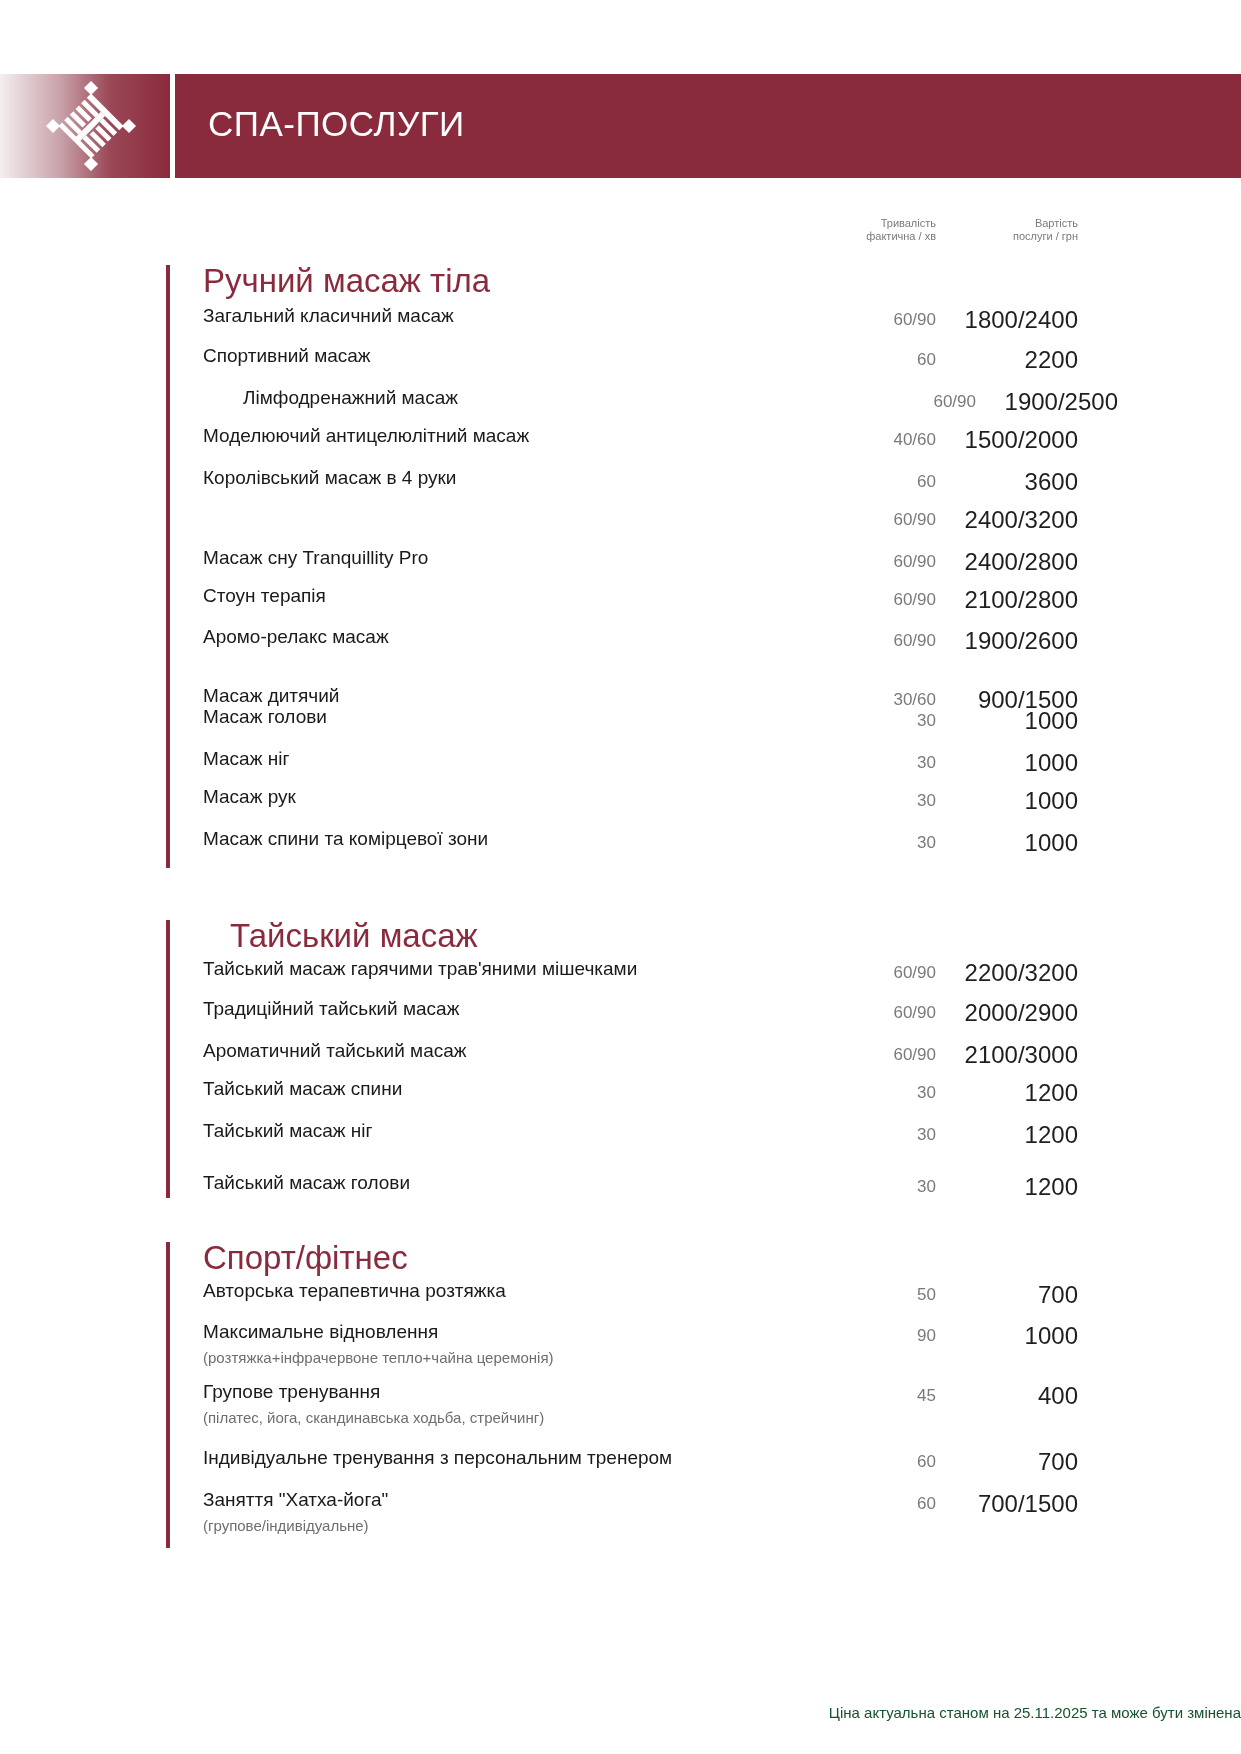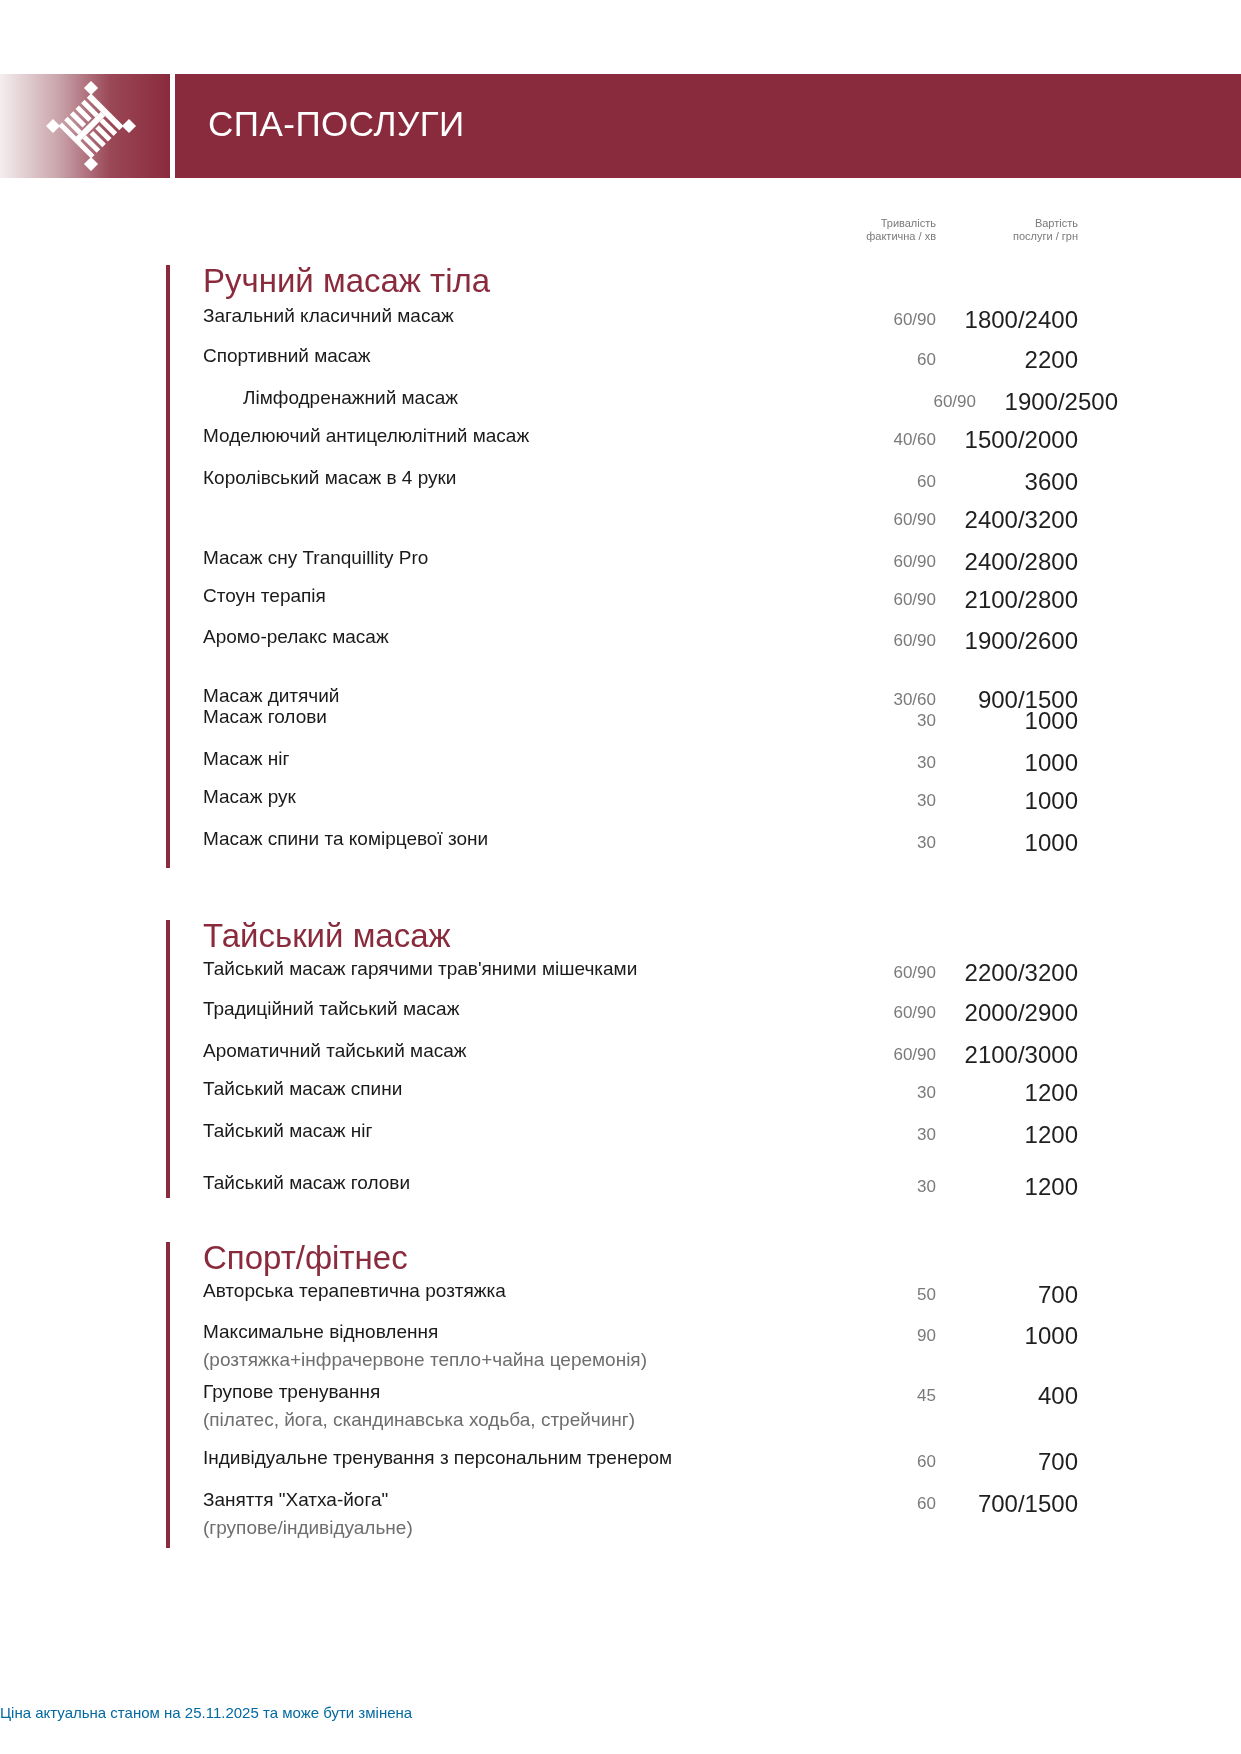--- a/index.html
+++ b/index.html
@@ -16,26 +16,26 @@
 
   .col-headers { position: absolute; top: 217px; font-size: 11px; color: #7a7a7a; text-align: right; line-height: 13px; }
   .col-dur { left: 836px; width: 100px; }
   .col-price { left: 958px; width: 120px; }
 
   .section { position: absolute; left: 166px; width: 920px; }
   .section .bar { position: absolute; left: 0; top: 0; width: 4px; background: #8a2b3d; }
   .section .heading { position: absolute; left: 37px; color: #8a2b3d; font-size: 33px; }
   .row { position: absolute; left: 37px; width: 875px; height: 40px; }
   .row .name { position: absolute; left: 0; top: 0; font-size: 19px; color: #1a1a1a; white-space: nowrap; }
-  .row .sub { position: absolute; left: 0; top: 28px; font-size: 19px; color: #6e6e6e; white-space: nowrap; }
+  .row .sub { position: absolute; left: 0; top: 28px; font-size: 15px; color: #6e6e6e; white-space: nowrap; }
   .row .dur { position: absolute; right: 142px; top: 5px; font-size: 17px; color: #7a7a7a; text-align: right; }
   .row .price { position: absolute; right: 0; top: 1px; font-size: 24px; color: #1f1f1f; text-align: right; }
 
-  .footer { position: absolute; left: 0; top: 1704px; width: 1241px; text-align: left;
-            font-size: 15px; color: #0369a1; }
+  .footer { position: absolute; left: 0; top: 1704px; width: 1241px; text-align: right;
+            font-size: 15px; color: #14532d; }
 </style>
 </head>
 <body>
 
 <div class="header">
   <div class="logo-block">
     <svg width="90" height="90" viewBox="0 0 90 90">
       <g fill="#ffffff">
         <rect x="40" y="2" width="10" height="10" transform="rotate(45 45 7)"></rect>
         <rect x="40" y="78" width="10" height="10" transform="rotate(45 45 83)"></rect>
@@ -140,21 +140,21 @@
     </div>
     <div class="row" style="top: 563px;">
       <span class="name">Масаж спини та комірцевої зони</span>
       <span class="dur">30</span>
       <span class="price">1000</span>
     </div>
   </div>
 
 <div class="section" id="sec1" style="top:920px;">
   <div class="bar" style="height:278px;"></div>
-  <div class="heading" style="top:-3px;">Тайський масаж</div>
+  <div class="heading" style="top:-3px;margin-left:27px;">Тайський масаж</div>
 <div class="row" style="top: 38px;">
       <span class="name">Тайський масаж гарячими трав'яними мішечками</span>
       <span class="dur">60/90</span>
       <span class="price">2200/3200</span>
     </div>
     <div class="row" style="top: 78px;">
       <span class="name">Традиційний тайський масаж</span>
       <span class="dur">60/90</span>
       <span class="price">2000/2900</span>
     </div>

